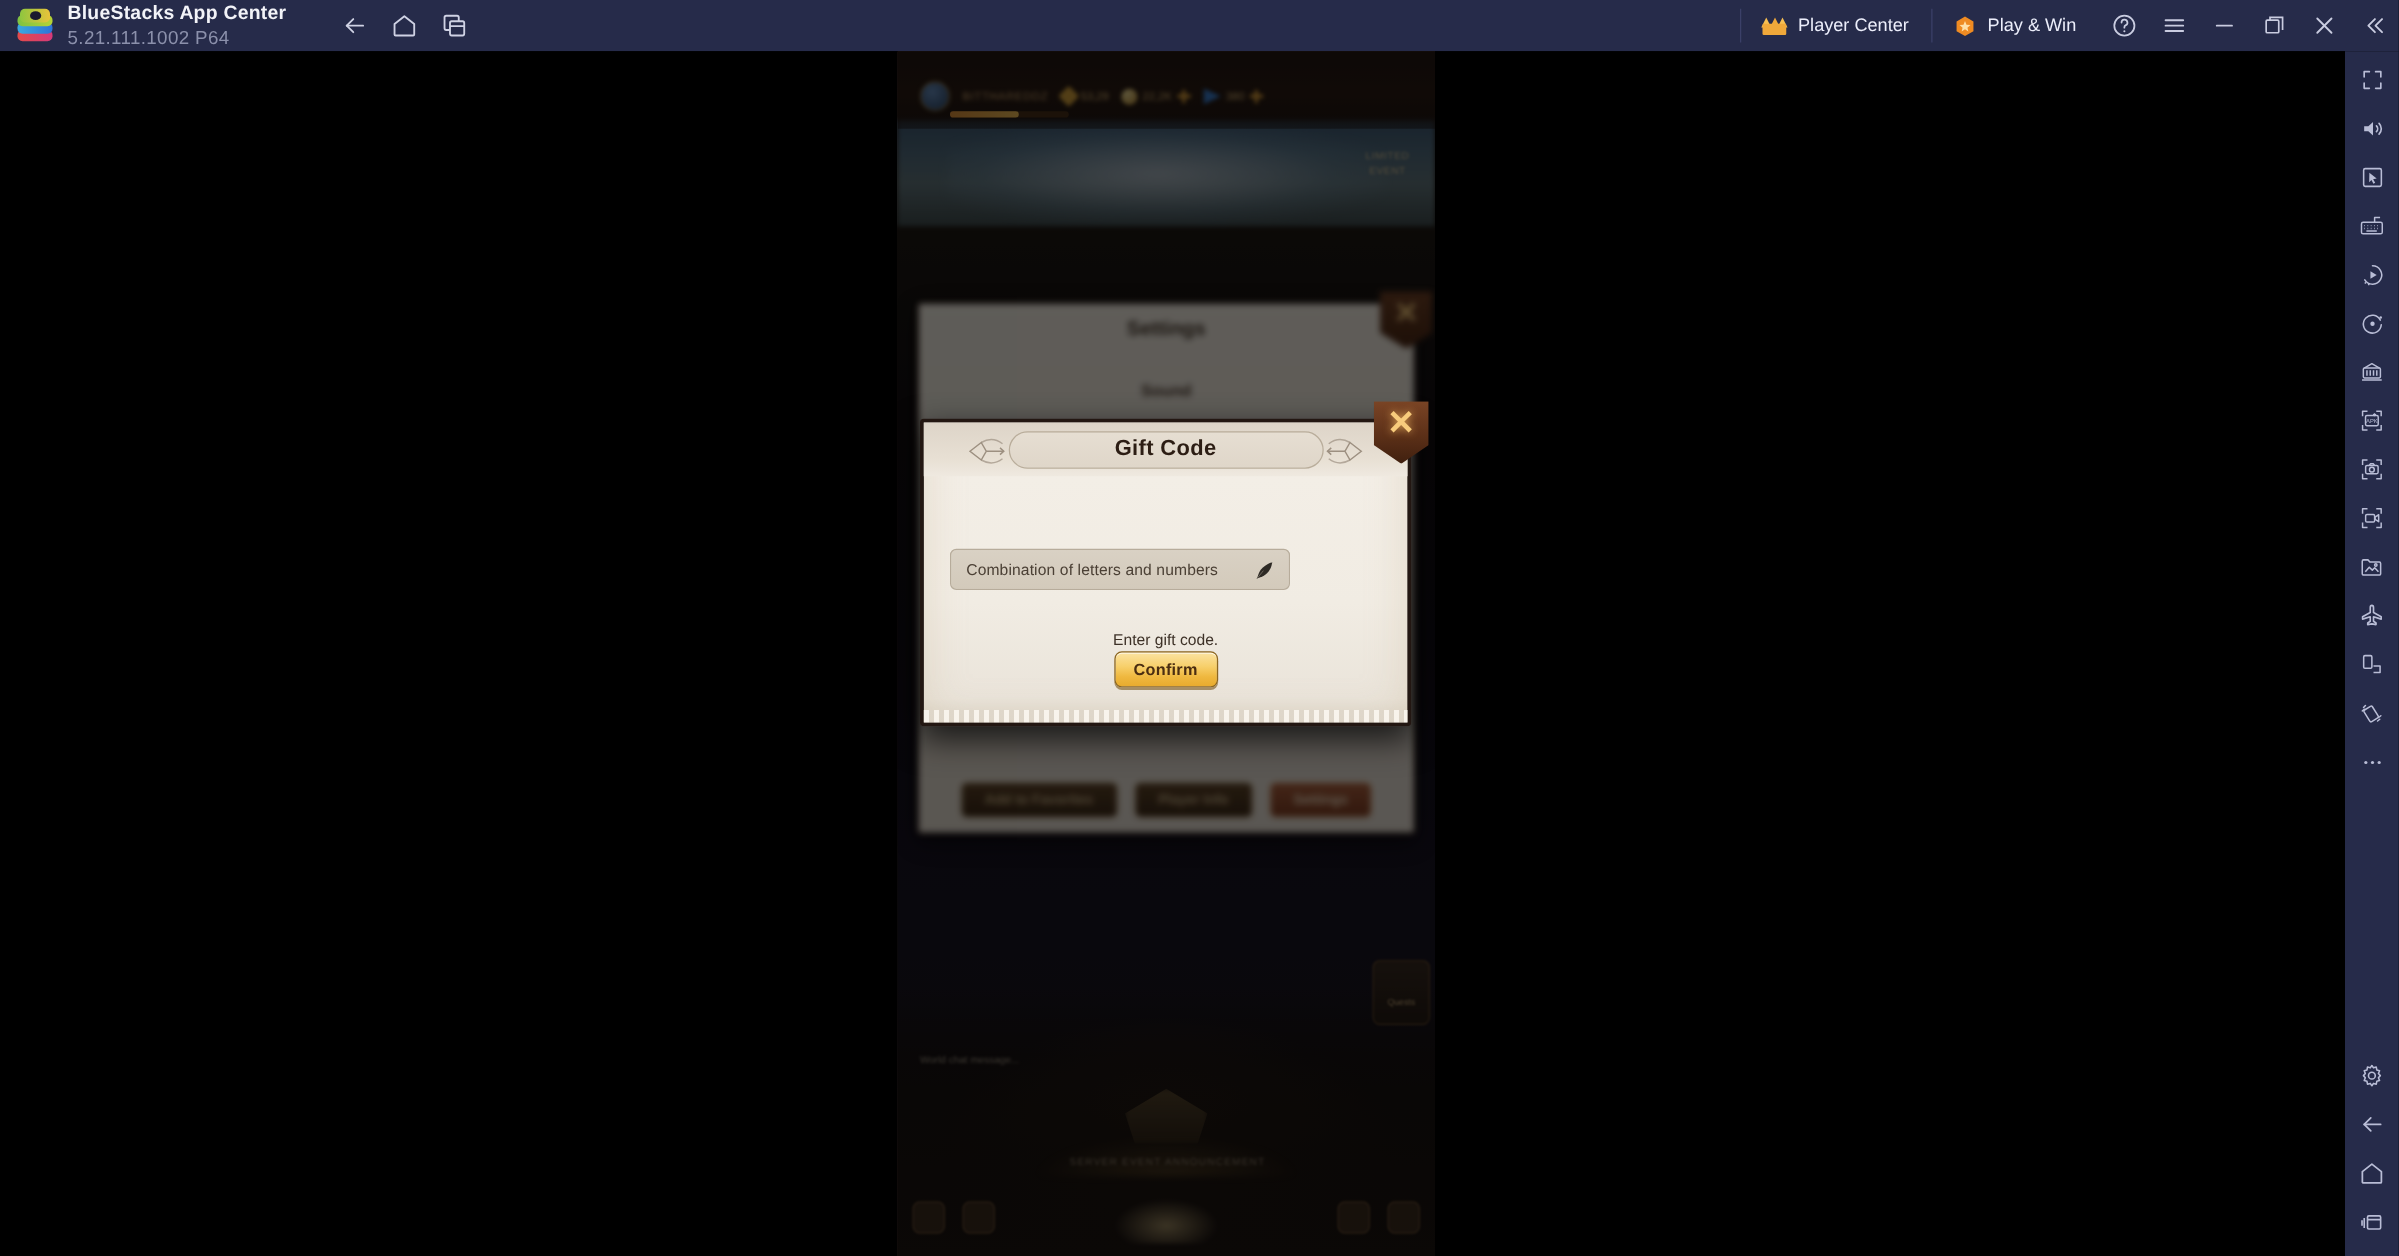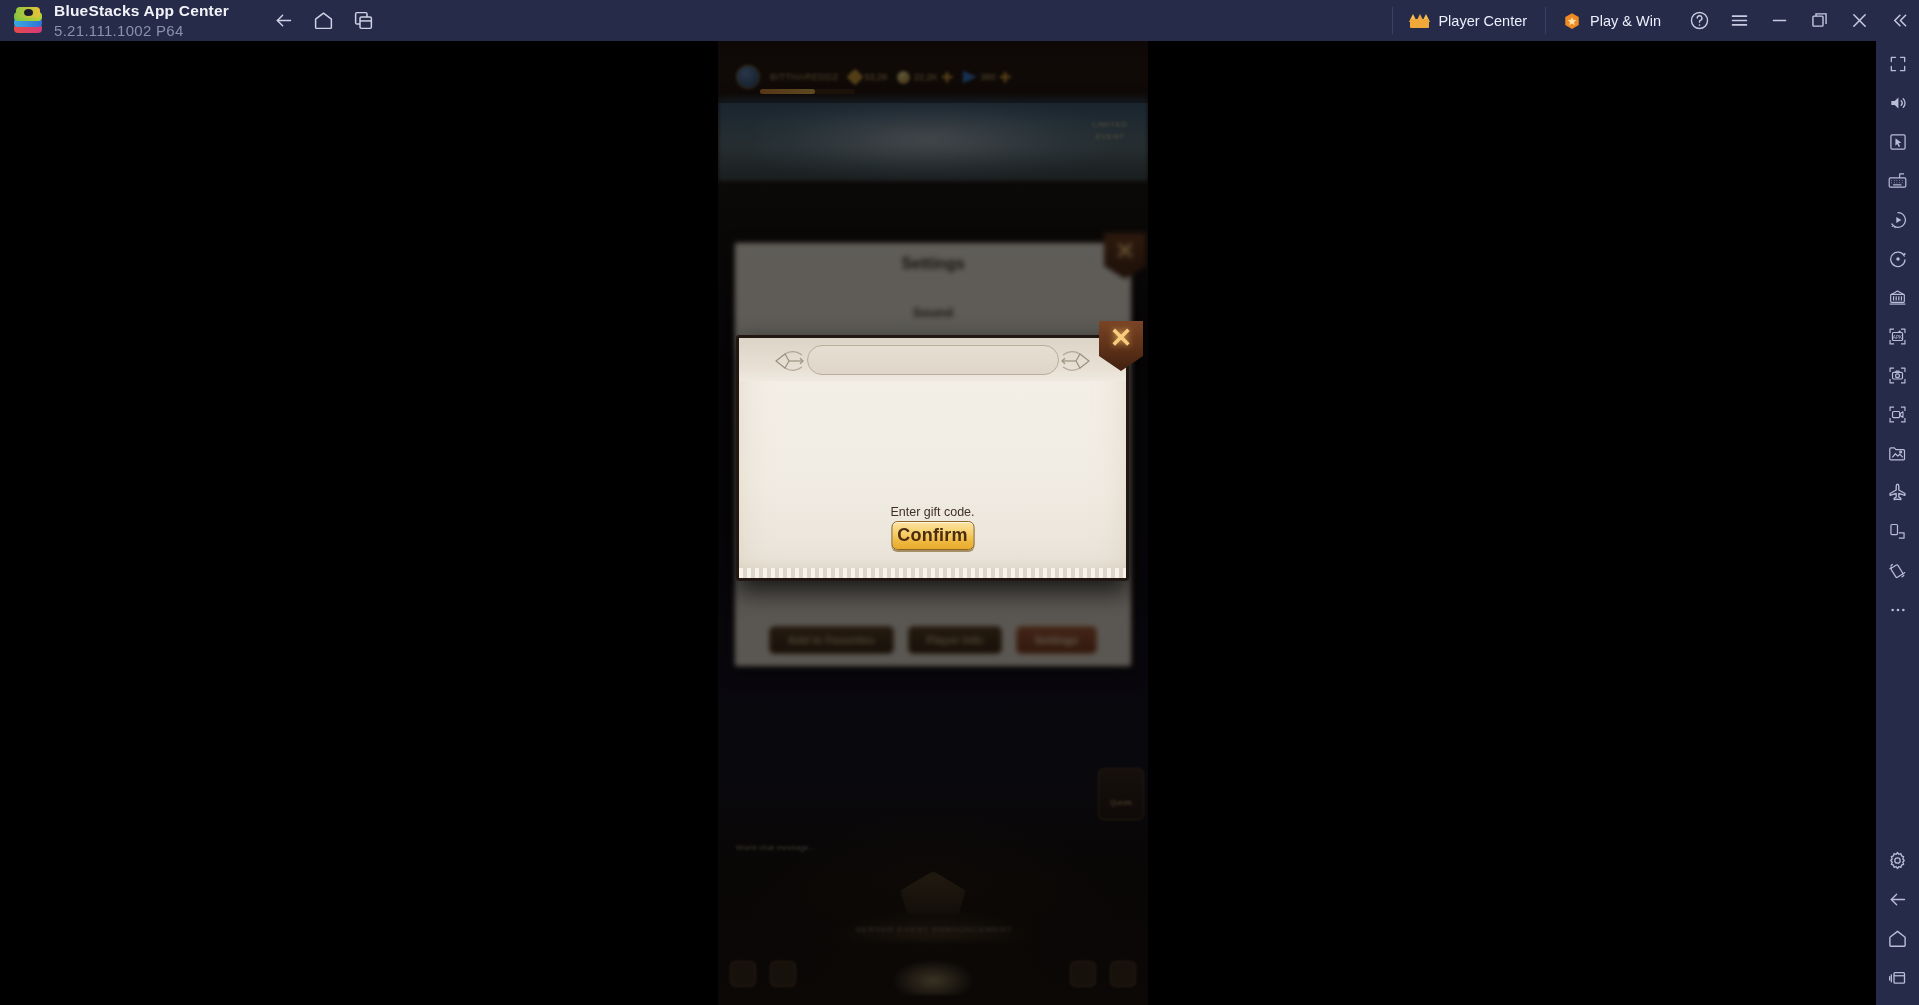--- a/index.html
+++ b/index.html
@@ -192,21 +192,21 @@
     color:#3d3127; font-size:12.5px;margin-top:24px; }
 
   #confirm-btn{
     position:absolute; left:50%; top:186px; transform:translateX(-50%);
     width:83px; height:29px; border-radius:6px;
     background:linear-gradient(180deg,#fbe3a2 0%,#f7cf6a 42%,#efb83f 72%,#e8ab2e 100%);
     border:1.6px solid #8c6620;
     box-shadow:0 2px 0 rgba(120,85,25,.6), inset 0 1px 0 rgba(255,255,255,.7);
     display:flex; align-items:center; justify-content:center;
   }
-  #confirm-lbl{ color:#4a2d11; font-size:18px; font-weight:bold; letter-spacing:.2px; }
+  #confirm-lbl{ color:#4a2d11; font-size:13px; font-weight:bold; letter-spacing:.2px; }
 
   #gift-torn{
     position:absolute; left:3px; right:3px; bottom:3px; height:10px;
     background:
       repeating-linear-gradient(90deg, #fbf7f0 0 4px, #ded6c9 4px 8px);
     opacity:.9;
   }
   #gift-close{
     position:absolute; right:-14px; top:-14px; width:44px; height:50px;
     background:linear-gradient(180deg,#7a4425 0%,#5c3018 55%,#40200f 100%);
@@ -415,21 +415,31 @@
       <span class="orn right">
         <svg width="56" height="26" viewBox="0 0 56 26" fill="none" stroke="#9d9081" stroke-width="1.2">
           <path d="M52 13 L43 6 L39 13 L43 20 Z"></path>
           <path d="M39 13 L25 13"></path>
             <polyline points="28,10.3 25,13 28,15.7"></polyline>
           <path d="M43 6 C36 2 30 4 26 7" opacity=".7"></path>
           <path d="M43 20 C36 24 30 22 26 19" opacity=".7"></path>
         </svg>
       </span>
 
-
+      <div id="gift-title">Gift Code</div>
+
+      <div id="gift-input">
+        <span id="gift-ph">Combination of letters and numbers</span>
+        <span id="quill">
+          <svg width="19" height="19" viewBox="0 0 24 24">
+            <path d="M20 3.5 C14 5.5 9 9 6.5 14.5 L4.5 20 L10 18 C15.5 15.5 19 10.5 20 3.5 Z" fill="#2e2a25"></path>
+            <line x1="4.5" y1="20" x2="11" y2="12" stroke="#6d665c" stroke-width="1"></line>
+          </svg>
+        </span>
+      </div>
 
       <div id="gift-hint">Enter gift code.</div>
 
       <div id="confirm-btn">
         <span id="confirm-lbl">Confirm</span>
       </div>
 
       <div id="gift-torn"></div>
 
       <div id="gift-close">

